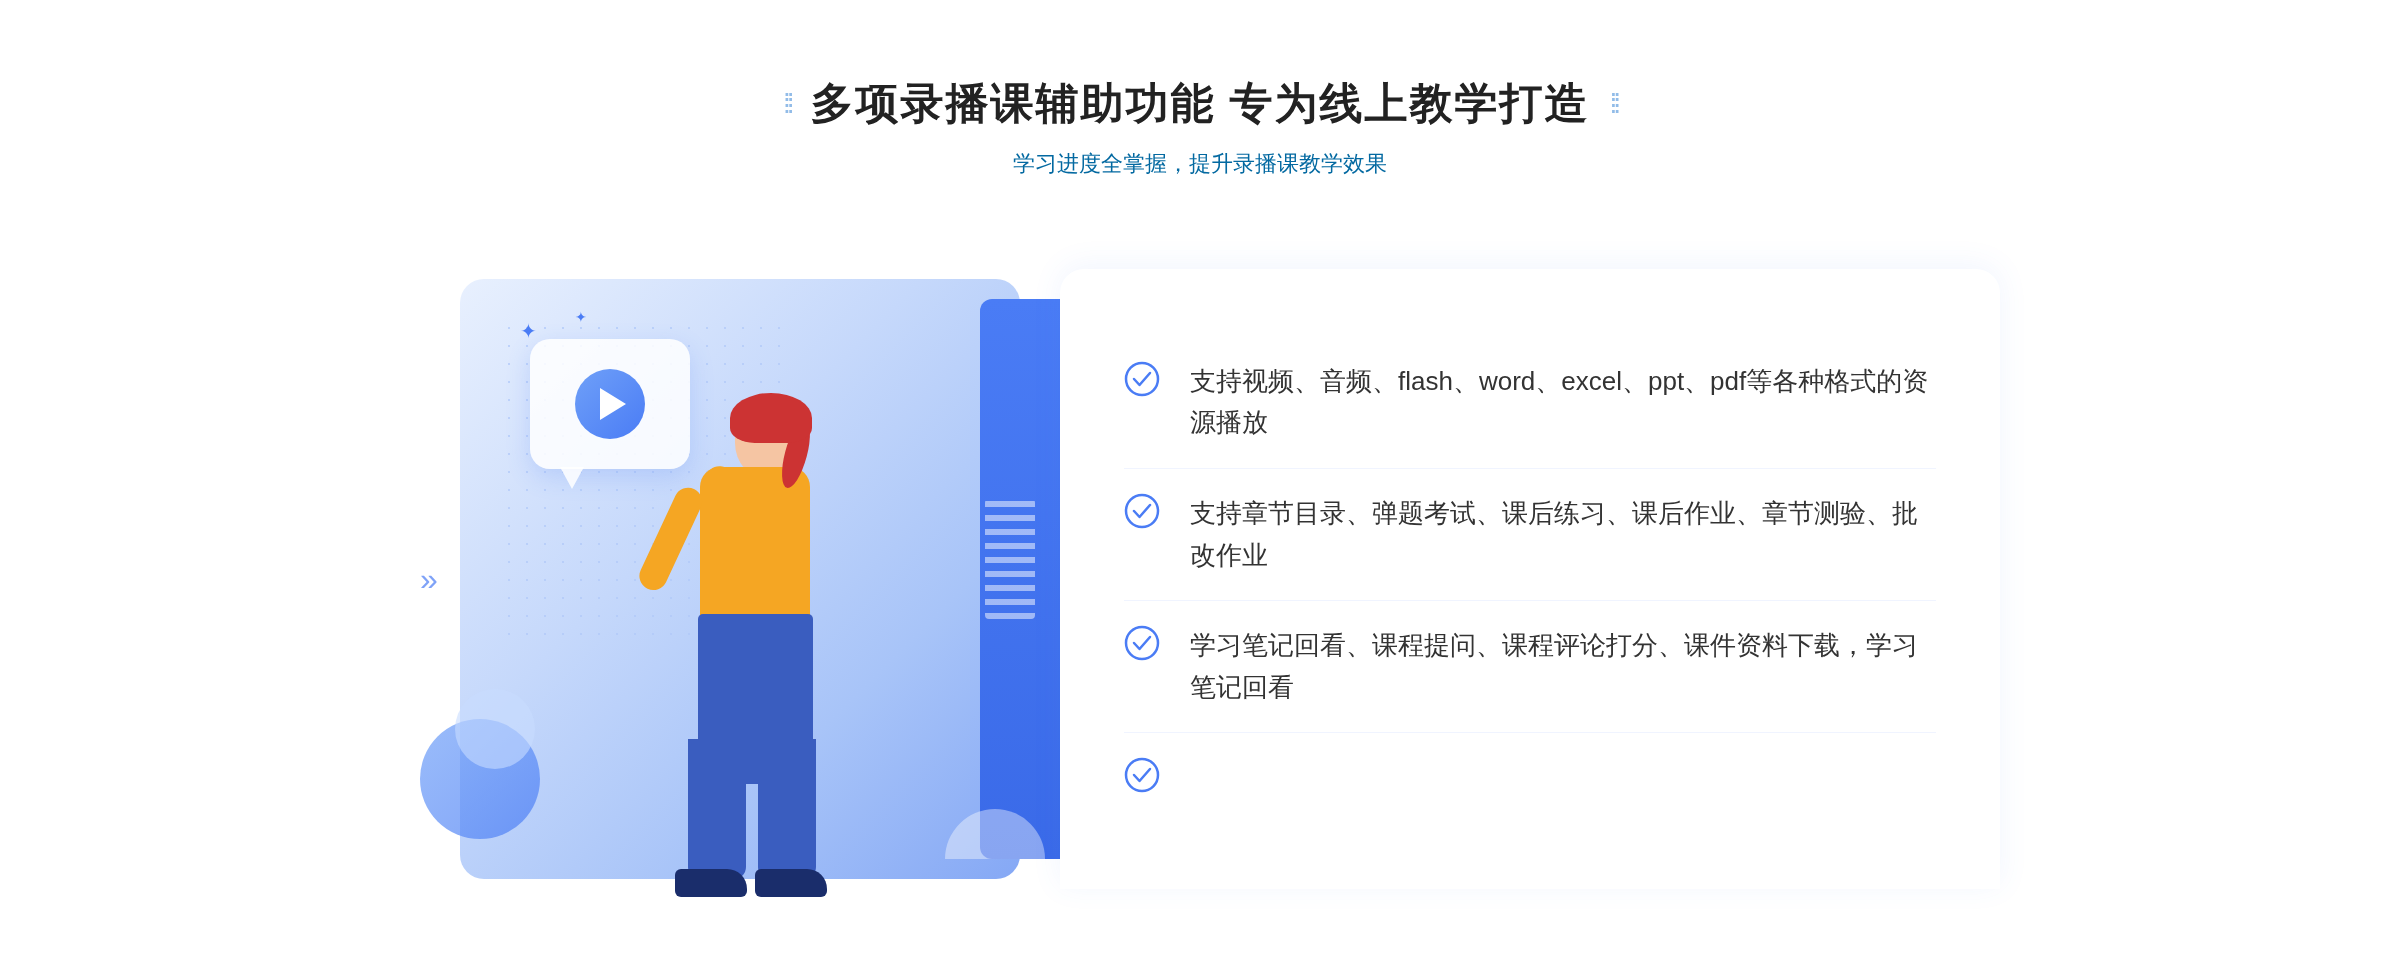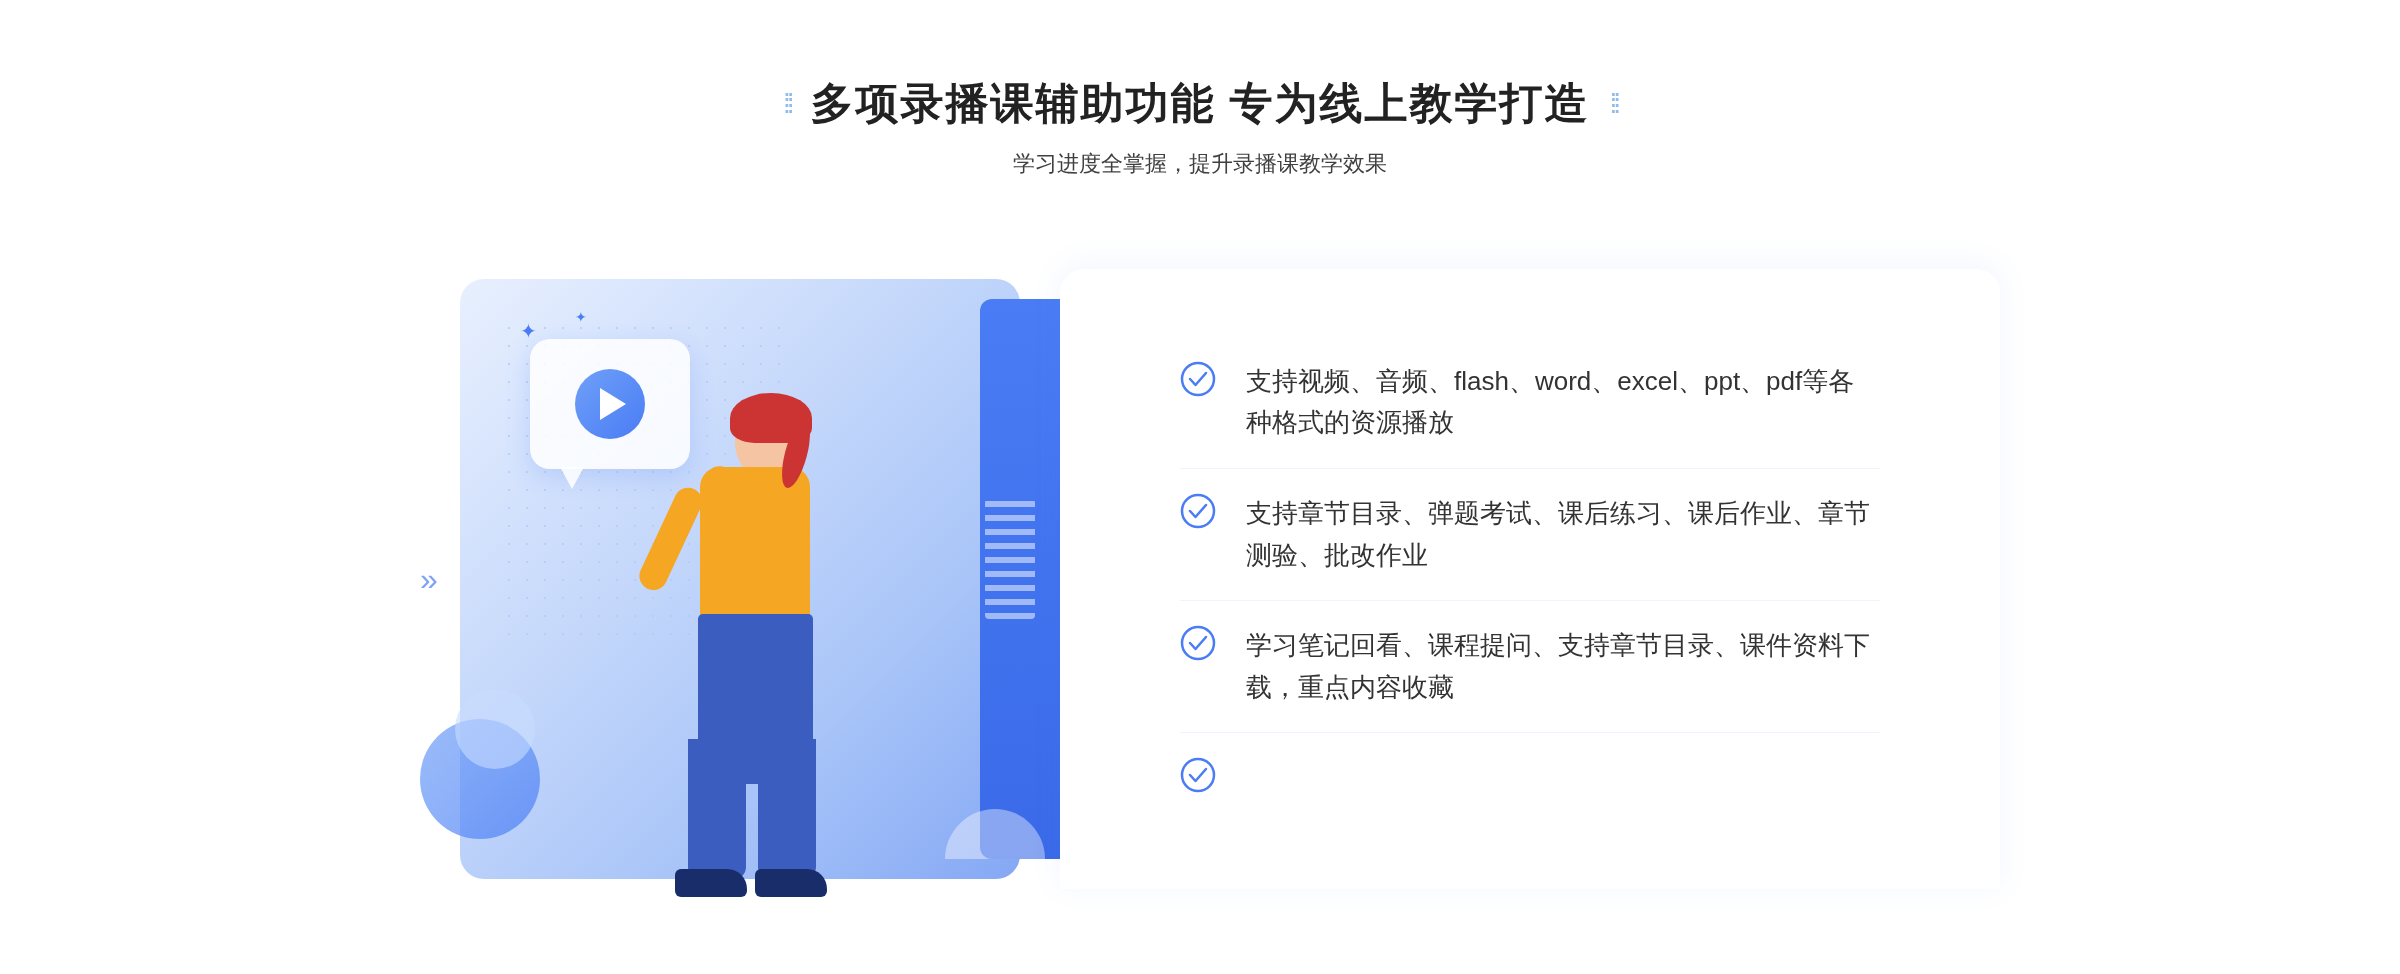--- a/index.html
+++ b/index.html
@@ -51,21 +51,21 @@
 
     .main-title {
       font-size: 43px;
       font-weight: 600;
       color: #222222;
       letter-spacing: 2px;
     }
 
     .subtitle {
       font-size: 22px;
-      color: #404040;
+      color: #0369a1;
       margin-top: 16px;
       font-weight: 400;
     }
 
     .content-section {
       display: flex;
       align-items: center;
       width: 1600px;
       gap: 0;
       position: relative;
@@ -384,21 +384,21 @@
       color: #4a7cf5;
       font-size: 32px;
       opacity: 0.7;
     }
 
     
     .content-panel {
       flex: 1;
       background: white;
       border-radius: 24px 24px 0 0;
-      padding: 60px 120px;
+      padding: 60px 64px;
       box-shadow: 0 -4px 30px rgba(74, 124, 245, 0.08);
       min-height: 620px;
       display: flex;
       flex-direction: column;
       justify-content: space-around;
       margin-left: -40px;
       z-index: 10;
       position: relative;
     }
 
@@ -514,21 +514,21 @@
     </div>
             <p class="feature-text">支持章节目录、弹题考试、课后练习、课后作业、章节测验、批改作业</p>
           </div>
           <div class="feature-item">
             <div>
       <svg class="check-circle" viewBox="0 0 36 36" xmlns="http://www.w3.org/2000/svg">
         <circle cx="18" cy="18" r="16" fill="none" stroke="#4a7cf5" stroke-width="2.5"></circle>
         <polyline points="10,18 15.5,24 26,12" fill="none" stroke="#4a7cf5" stroke-width="2.5" stroke-linecap="round" stroke-linejoin="round"></polyline>
       </svg>
     </div>
-            <p class="feature-text">学习笔记回看、课程提问、支持章节目录、课件资料下载，重点内容收藏</p>
+            <p class="feature-text">学习笔记回看、课程提问、课程评论打分、课件资料下载，学习笔记回看</p>
           </div>
           <div class="feature-item">
             <div>
       <svg class="check-circle" viewBox="0 0 36 36" xmlns="http://www.w3.org/2000/svg">
         <circle cx="18" cy="18" r="16" fill="none" stroke="#4a7cf5" stroke-width="2.5"></circle>
         <polyline points="10,18 15.5,24 26,12" fill="none" stroke="#4a7cf5" stroke-width="2.5" stroke-linecap="round" stroke-linejoin="round"></polyline>
       </svg>
     </div>
           </div>
         </div>

